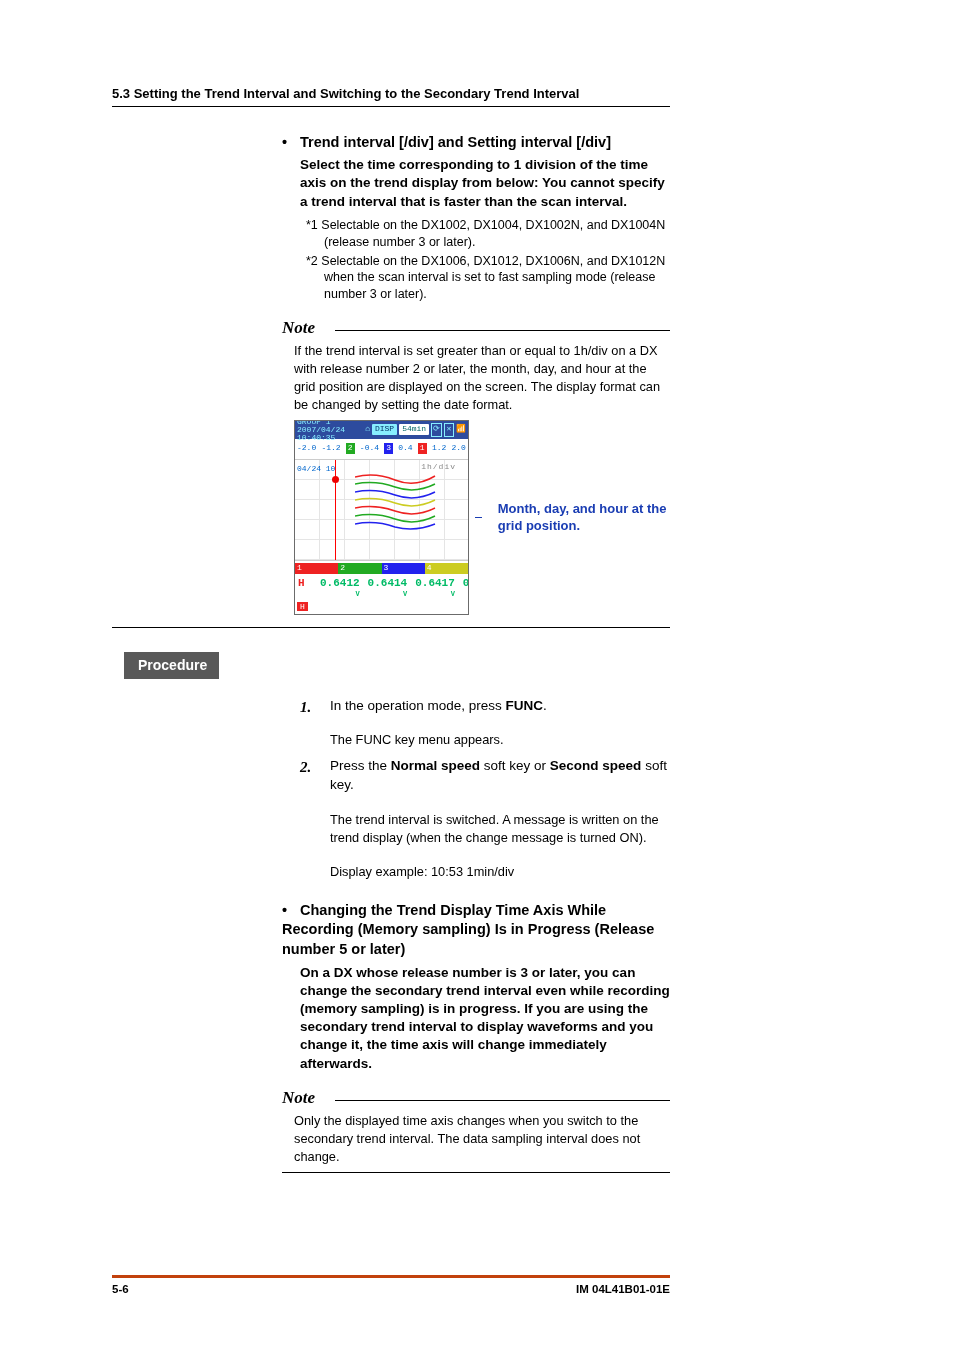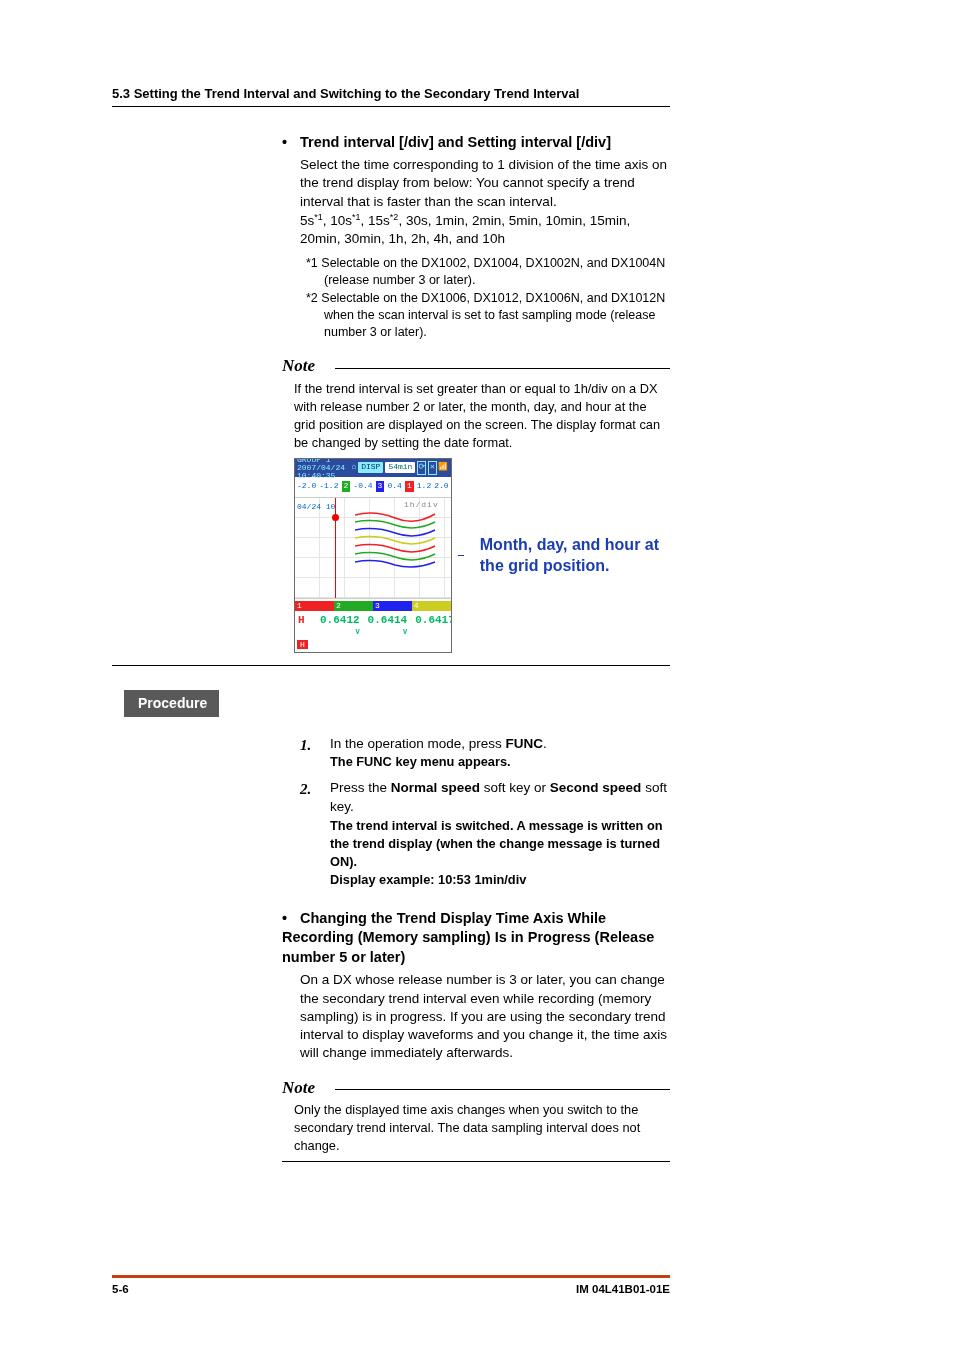--- a/index.html
+++ b/index.html
@@ -38,20 +38,21 @@
   }
   .bullet-head::before {
     content: "•";
     font-weight: bold;
     display: inline-block;
     width: 18px;
   }
   .bullet-body {
     margin-left: 18px;
     margin-bottom: 6px;
+    font-weight: bold;
   }
   sup { font-size: 9px; }
   .fn {
     margin-left: 24px;
     font-size: 12.5px;
     line-height: 1.35;
     text-indent: -18px;
     padding-left: 18px;
     margin-top: 2px;
   }
@@ -155,21 +156,21 @@
     align-items:center;
   }
   .pointer .line {
     width: 10px;
     height: 0;
     border-top: 1px solid #1a3db3;
   }
   .pointer .txt {
     color:#1a3db3;
     font-weight:bold;
-    font-size:16px;
+    font-size:13px;
     margin-left:16px;
   }
 
   .thin-rule { border:none; border-top:1px solid #000; margin:12px 0 24px 0;}
   .proc-label {
     display:inline-block;
     background:#595959;
     color:#fff;
     font-weight:bold;
     font-size:14px;
@@ -178,21 +179,21 @@
   }
 
   .step {
     margin-left:18px;
     display:flex;
     gap:12px;
     margin-top:8px;
   }
   .step .num { font-weight:bold; font-style:italic; font-family:"Times New Roman",serif; font-size:15px; width:18px;}
   .step .body { flex:1; font-size:13.5px; line-height:1.4;}
-  .step .body .sub { font-size:12.8px; margin-top:0;font-weight:bold;}
+  .step .body .sub { font-size:12.8px; margin-top:16px;}
 
   .footer {
     position:absolute;
     left:112px; right:98px; bottom:52px;
     border-top:3px solid #c2410c;
     padding-top:4px;
     display:flex;
     justify-content:space-between;
     font-size:11.5px;
     font-weight:bold;
@@ -205,21 +206,20 @@
 
 <div class="page">
 
   <div class="section-top">5.3  Setting the Trend Interval and Switching to the Secondary Trend Interval</div>
   <hr class="top-rule">
 
   <div class="indent">
     <div class="bullet-head">Trend interval [/div] and Setting interval [/div]</div>
     <div class="bullet-body">
       <span>Select the time corresponding to 1 division of the time axis on the trend display from below: You cannot specify a trend interval that is faster than the scan interval.</span><br>
-      <span><span>5s</span><sup>*1</sup><span>, 10s</span><sup>*1</sup><span>, 15s</span><sup>*2</sup><span>, 30s, 1min, 2min, 5min, 10min, 15min, 20min, 30min, 1h, 2h, 4h, and 10h</span></span>
     </div>
     <div class="fn">*1  Selectable on the DX1002, DX1004, DX1002N, and DX1004N (release number 3 or later).</div>
     <div class="fn">*2  Selectable on the DX1006, DX1012, DX1006N, and DX1012N when the scan interval is set to fast sampling mode (release number 3 or later).</div>
 
     <div class="note-head">
       <span>Note</span>
       <span class="hr"></span>
     </div>
     <div class="note-body">If the trend interval is set greater than or equal to 1h/div on a DX with release number 2 or later, the month, day, and hour at the grid position are displayed on the screen. The display format can be changed by setting the date format.</div>
 

